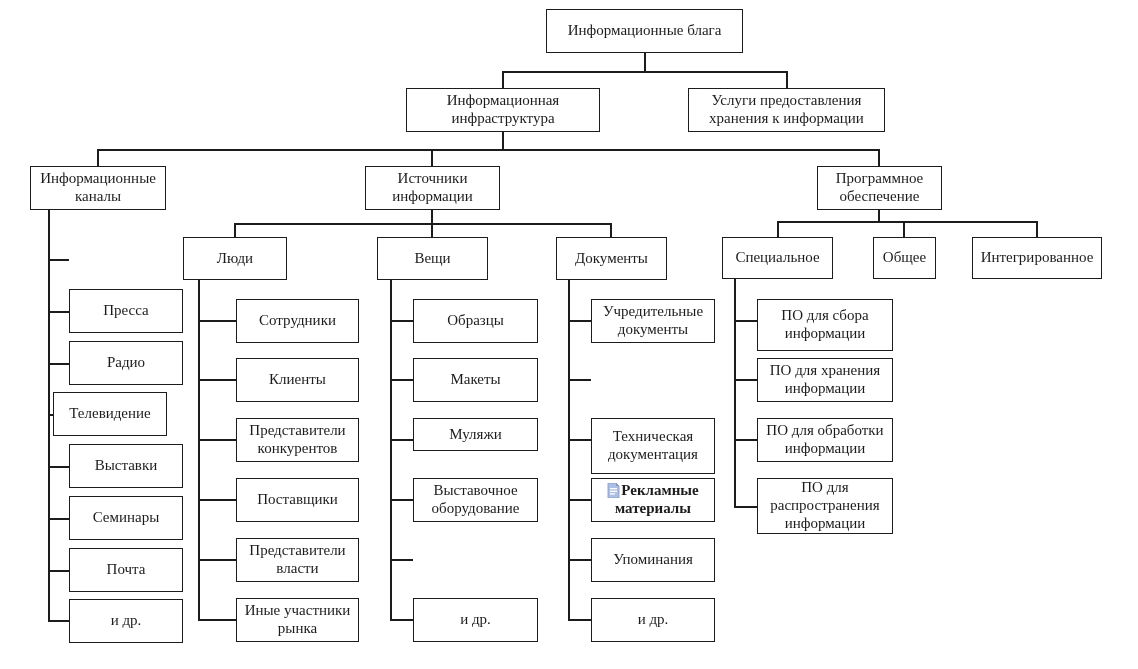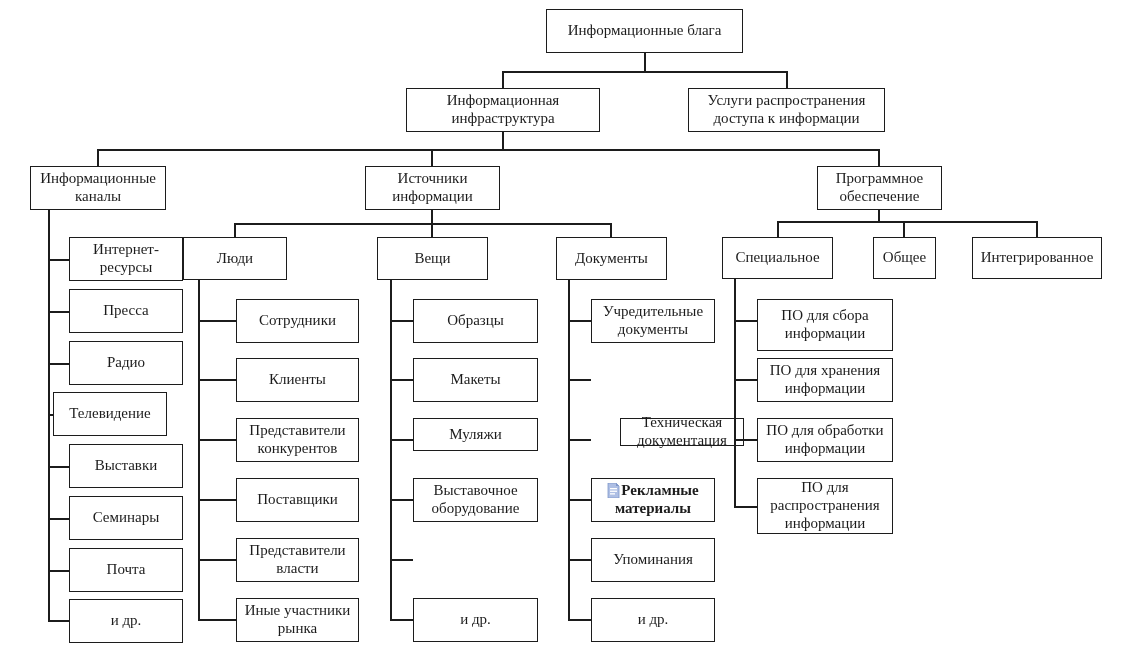--- a/index.html
+++ b/index.html
@@ -35,21 +35,21 @@
 <div id="canvas">
 
   <div class="box" style="left:546px;top:9px;width:197px;height:44px">Информационные блага</div>
 
   <div class="v" style="left:644px;top:53px;height:18px"></div>
   <div class="h" style="left:502px;top:71px;width:286px"></div>
   <div class="v" style="left:502px;top:71px;height:17px"></div>
   <div class="v" style="left:786px;top:71px;height:17px"></div>
 
   <div class="box" style="left:406px;top:88px;width:194px;height:44px">Информационная инфраструктура</div>
-  <div class="box" style="left:688px;top:88px;width:197px;height:44px">Услуги распространения доступа к информации</div>
+  <div class="box" style="left:688px;top:88px;width:197px;height:44px">Услуги предоставления хранения к информации</div>
 
   <div class="v" style="left:502px;top:132px;height:18px"></div>
   <div class="h" style="left:97px;top:149px;width:783px"></div>
   <div class="v" style="left:97px;top:149px;height:17px"></div>
   <div class="v" style="left:431px;top:149px;height:17px"></div>
   <div class="v" style="left:878px;top:149px;height:17px"></div>
 
   <div class="box" style="left:30px;top:166px;width:136px;height:44px">Информационные каналы</div>
   <div class="box" style="left:365px;top:166px;width:135px;height:44px">Источники информации</div>
   <div class="box" style="left:817px;top:166px;width:125px;height:44px">Программное обеспечение</div>
@@ -76,21 +76,20 @@
   <div class="v" style="left:48px;top:210px;height:412px"></div>
   <div class="h" style="left:48px;top:259px;width:21px"></div>
   <div class="h" style="left:48px;top:311px;width:21px"></div>
   <div class="h" style="left:48px;top:363px;width:21px"></div>
   <div class="h" style="left:48px;top:414px;width:21px"></div>
   <div class="h" style="left:48px;top:466px;width:21px"></div>
   <div class="h" style="left:48px;top:518px;width:21px"></div>
   <div class="h" style="left:48px;top:570px;width:21px"></div>
   <div class="h" style="left:48px;top:620px;width:21px"></div>
 
-  <div class="box" style="left:69px;top:237px;width:114px;height:44px">Интернет-ресурсы</div>
   <div class="box" style="left:69px;top:289px;width:114px;height:44px">Пресса</div>
   <div class="box" style="left:69px;top:341px;width:114px;height:44px">Радио</div>
   <div class="box" style="left:53px;top:392px;width:114px;height:44px">Телевидение</div>
   <div class="box" style="left:69px;top:444px;width:114px;height:44px">Выставки</div>
   <div class="box" style="left:69px;top:496px;width:114px;height:44px">Семинары</div>
   <div class="box" style="left:69px;top:548px;width:114px;height:44px">Почта</div>
   <div class="box" style="left:69px;top:599px;width:114px;height:44px">и др.</div>
 
   <div class="v" style="left:198px;top:280px;height:341px"></div>
   <div class="h" style="left:198px;top:320px;width:38px"></div>
@@ -123,21 +122,21 @@
 
   <div class="v" style="left:568px;top:280px;height:341px"></div>
   <div class="h" style="left:568px;top:320px;width:23px"></div>
   <div class="h" style="left:568px;top:379px;width:23px"></div>
   <div class="h" style="left:568px;top:439px;width:23px"></div>
   <div class="h" style="left:568px;top:499px;width:23px"></div>
   <div class="h" style="left:568px;top:559px;width:23px"></div>
   <div class="h" style="left:568px;top:619px;width:23px"></div>
 
   <div class="box" style="left:591px;top:299px;width:124px;height:44px">Учредительные документы</div>
-  <div class="box" style="left:620px;top:418px;width:124px;height:28px">Техническая документация</div>
+  <div class="box" style="left:591px;top:418px;width:124px;height:56px">Техническая документация</div>
   <div class="box" style="left:591px;top:478px;width:124px;height:44px">
     <span class="txt"><svg class="doc-ico" width="13" height="15" viewBox="0 0 13 15">
           <path d="M1 0 h8 l3 3 v12 h-11 z" fill="#aebfe4" stroke="#7f97c9" stroke-width="0.8"></path>
           <path d="M9 0 l3 3 h-3 z" fill="#7f97c9"></path>
           <rect x="3" y="5" width="7" height="1.3" fill="#ffffff"></rect>
           <rect x="3" y="7.6" width="7" height="1.3" fill="#ffffff"></rect>
           <rect x="3" y="10.2" width="5" height="1.3" fill="#ffffff"></rect>
         </svg><span>Рекламные материалы</span></span>
   </div>
   <div class="box" style="left:591px;top:538px;width:124px;height:44px">Упоминания</div>

